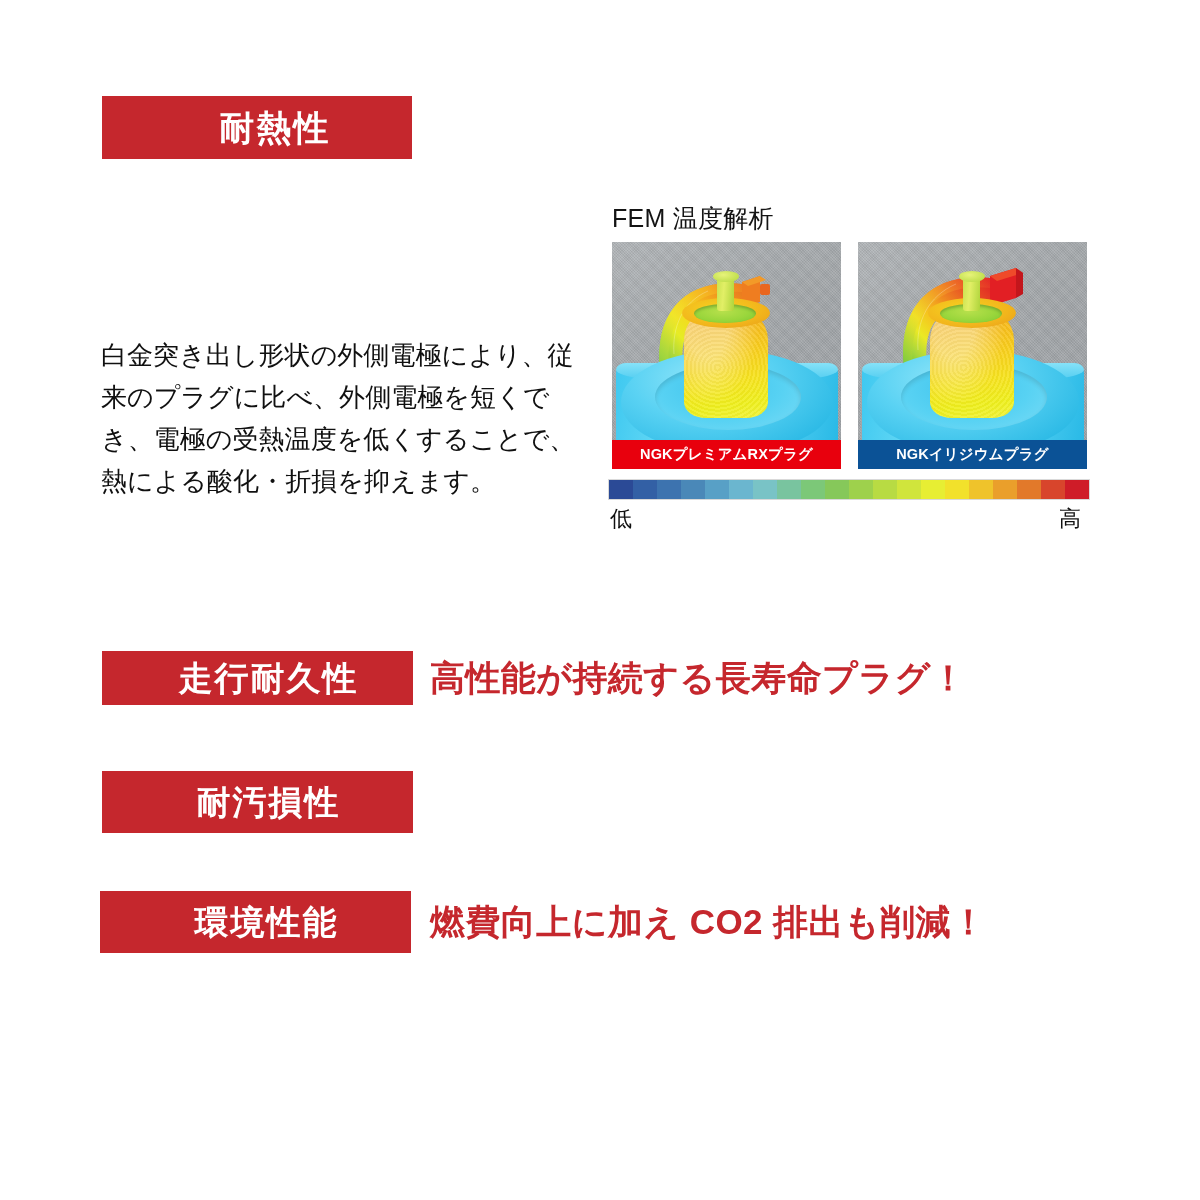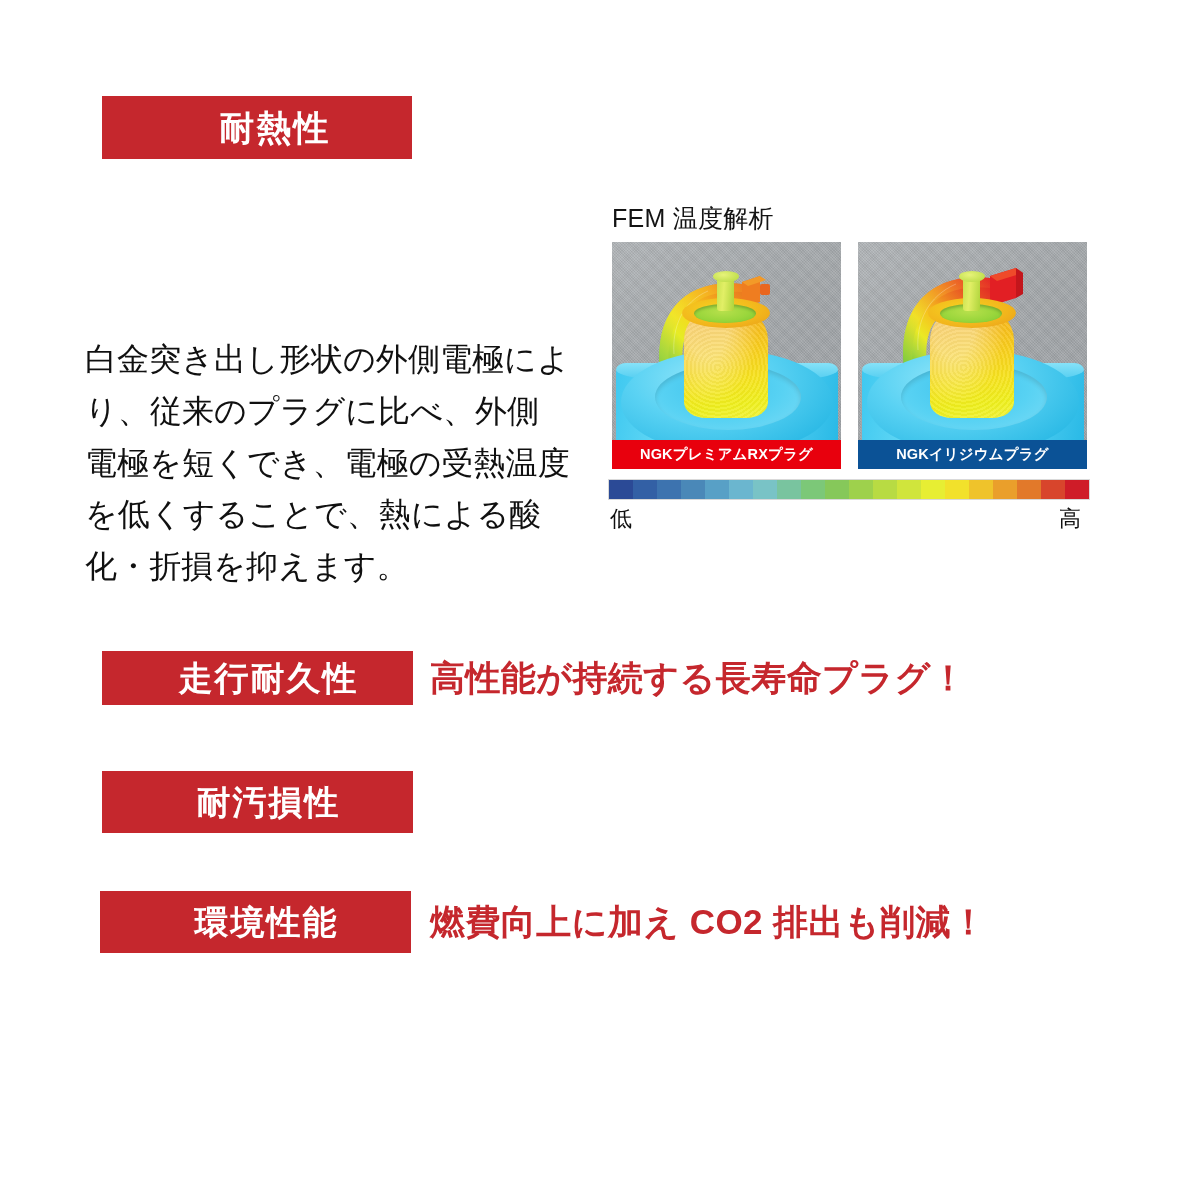--- a/index.html
+++ b/index.html
@@ -37,23 +37,23 @@
     position: absolute;
     left: 99px; top: 190px; width: 470px;
     color: #c5272d;
     font-size: 33px;
     font-weight: 400;
     line-height: 1.48;
     letter-spacing: 0.005em;
   }
   #body-copy {
     position: absolute;
-    left: 85px; top: 334px; width: 486px;
+    left: 101px; top: 334px; width: 486px;
     color: #101010;
-    font-size: 32px;
+    font-size: 26px;
     font-weight: 400;
     line-height: 1.62;
     letter-spacing: 0.002em;
   }
 
   
   #fem-title {
     position: absolute;
     left: 612px; top: 202px;
     font-size: 25px;

